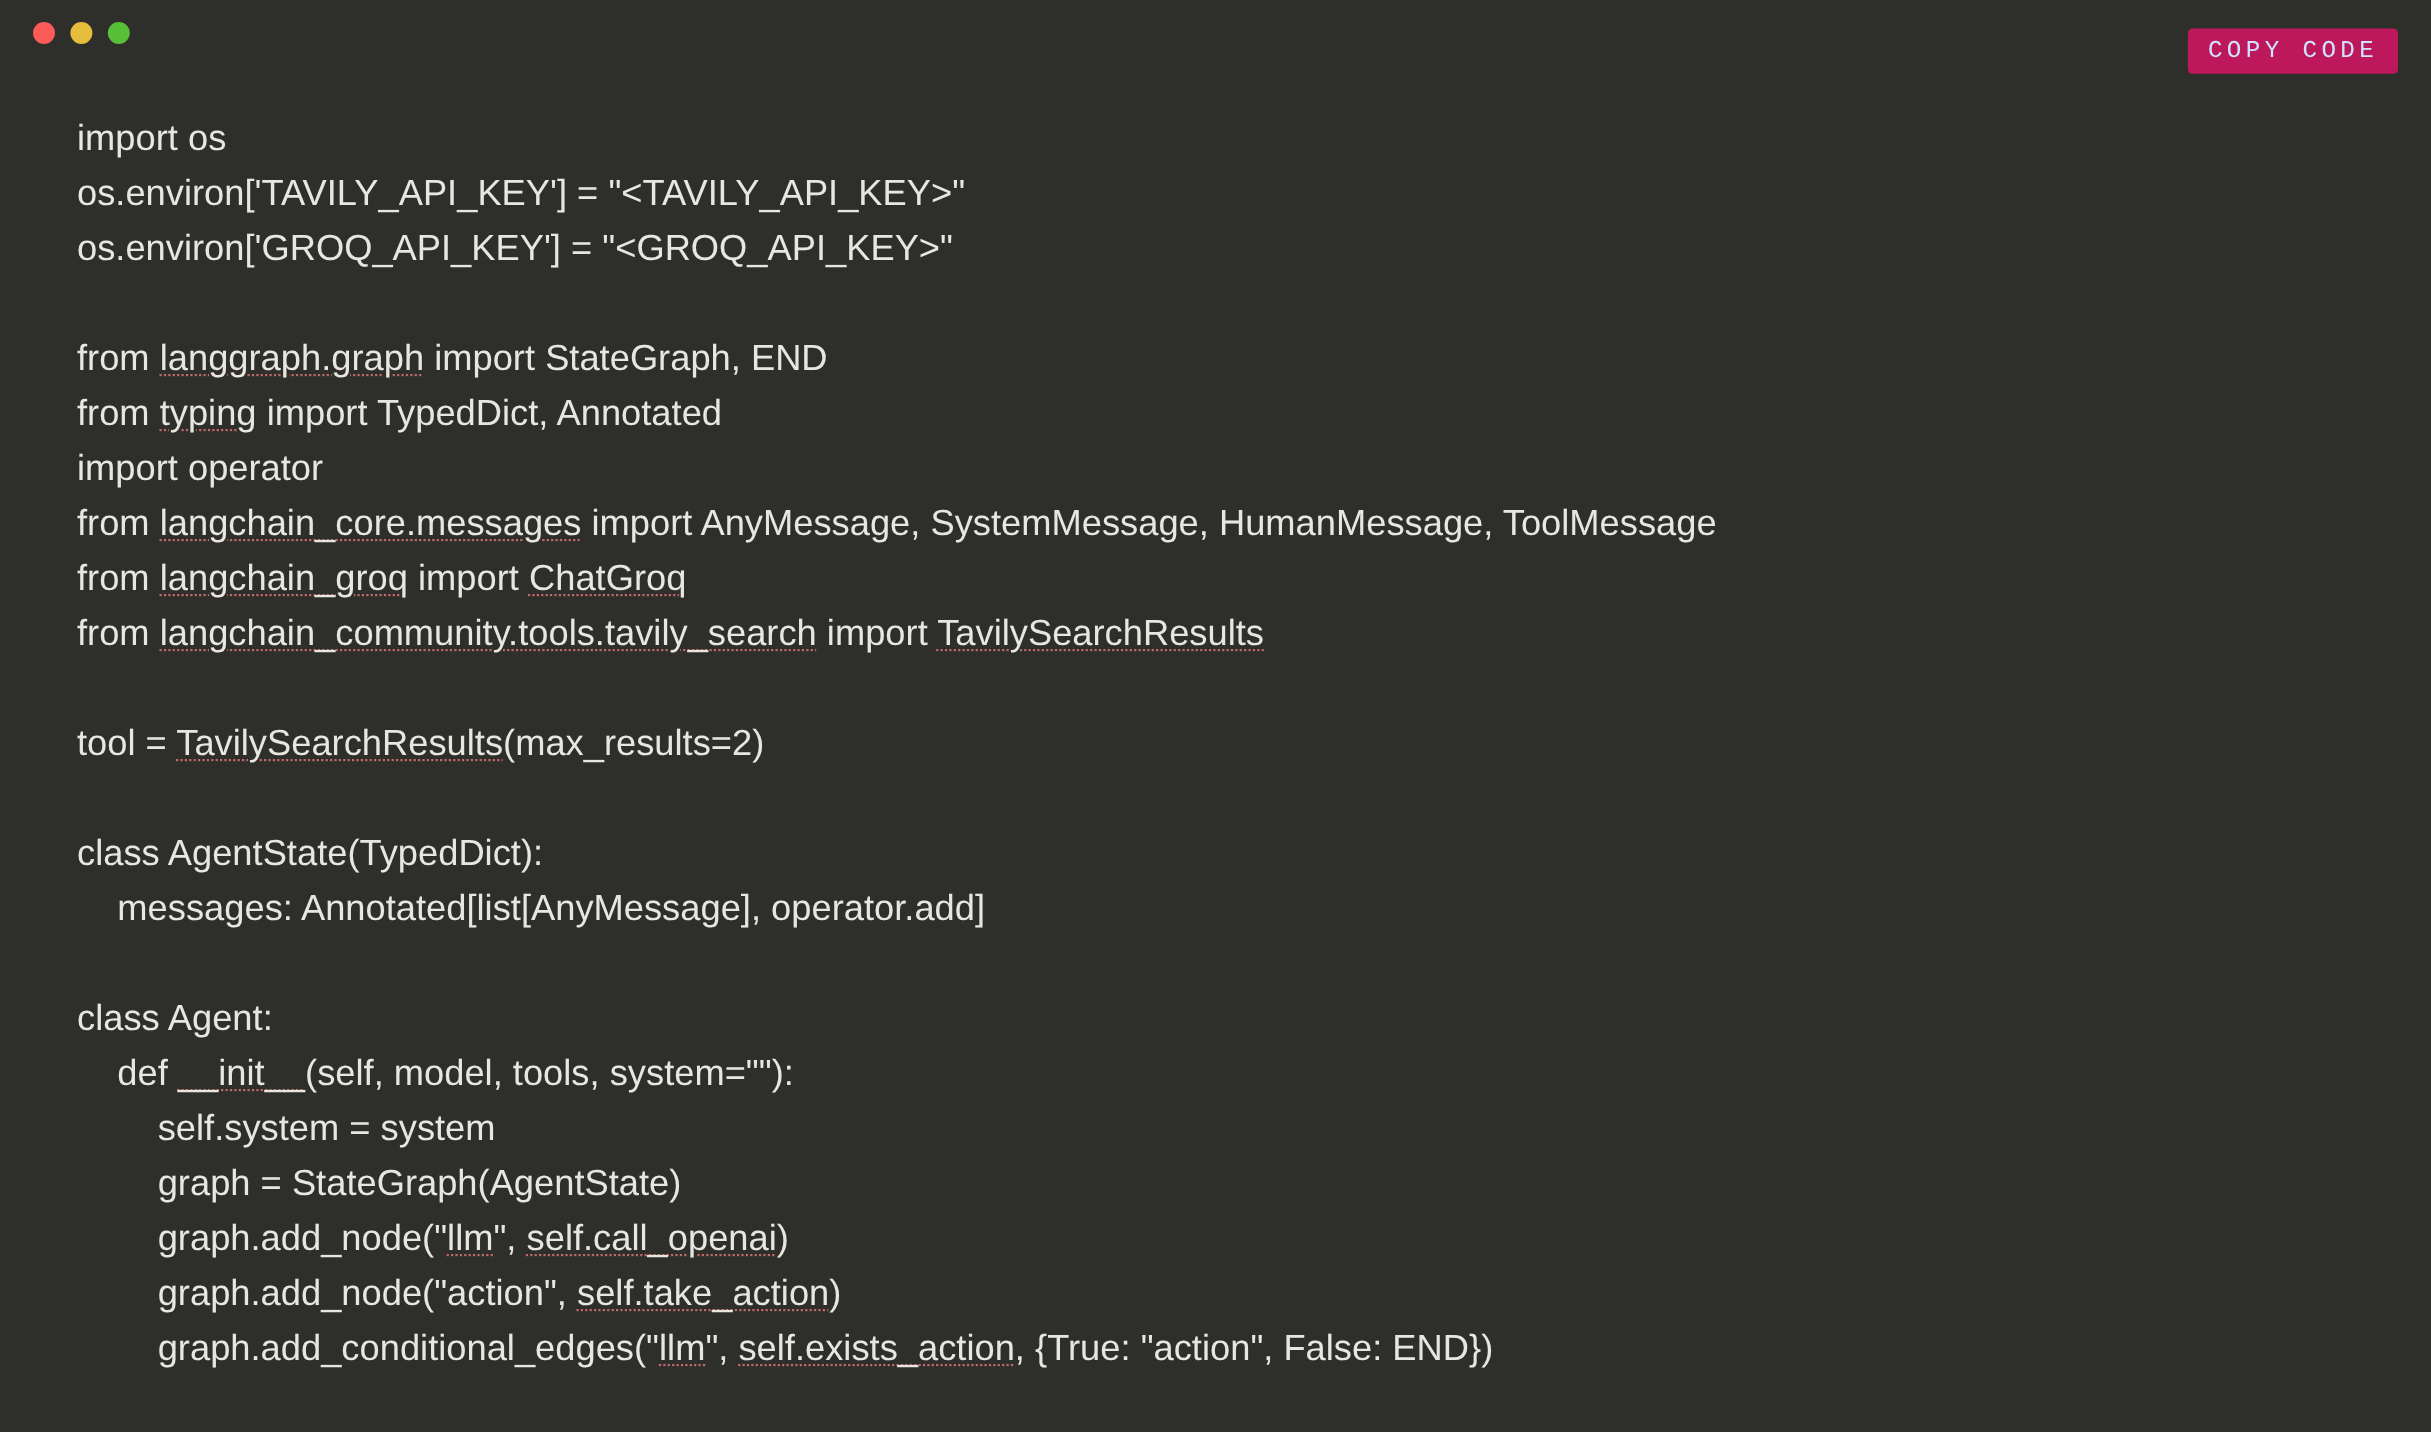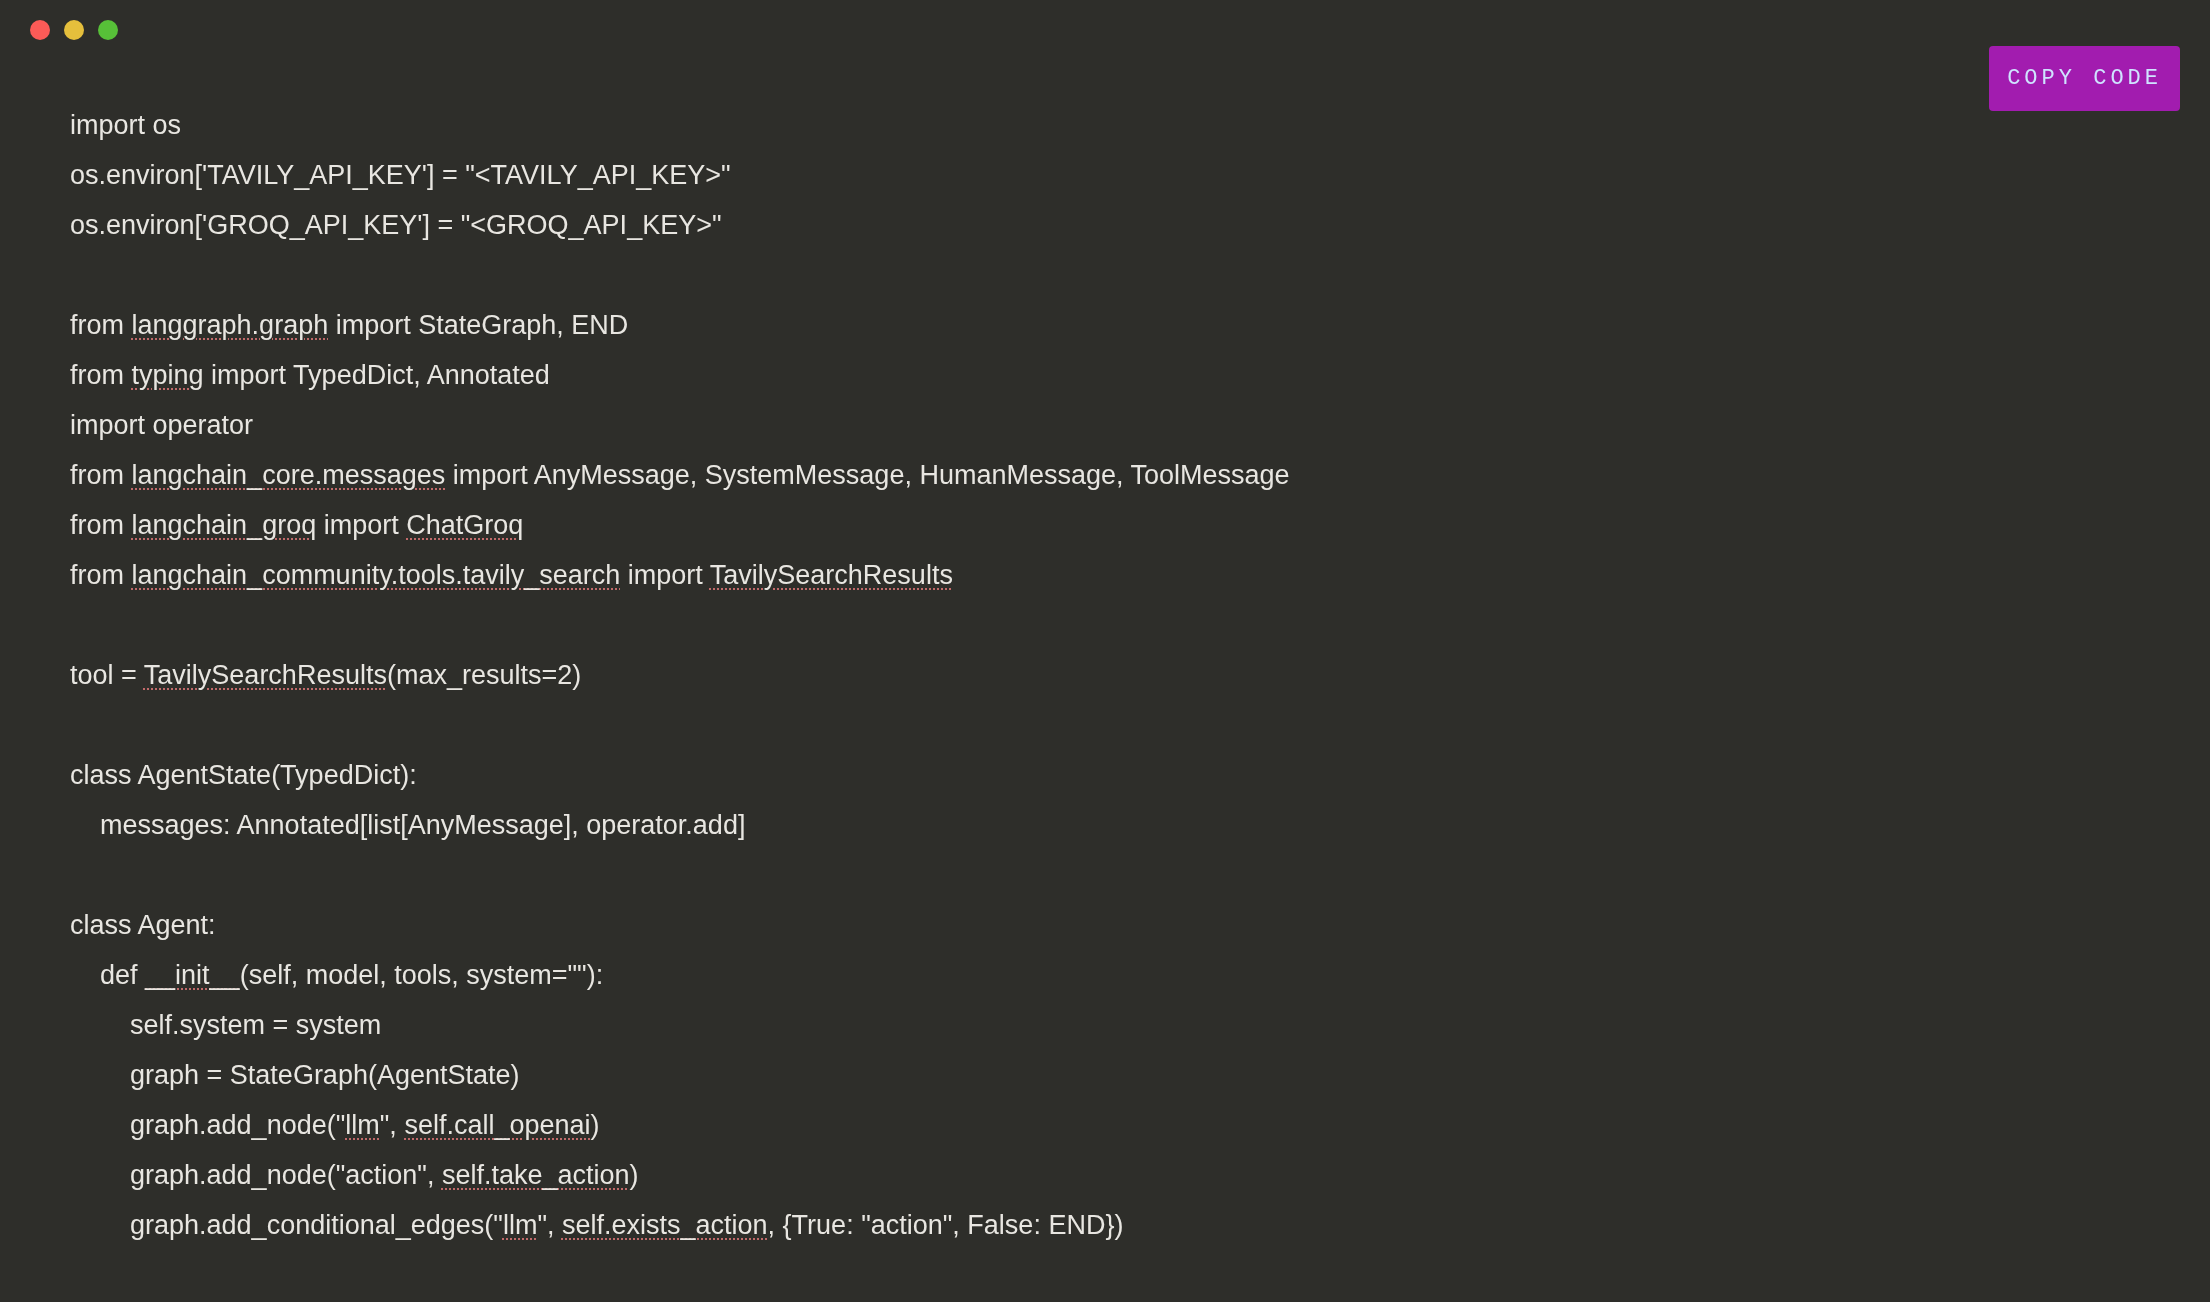--- a/index.html
+++ b/index.html
@@ -33,34 +33,33 @@
     height: 20px;
     border-radius: 50%;
   }
   .light.red   { background: #fc5b57; }
   .light.yellow{ background: #e5bf3c; }
   .light.green { background: #57c038; }
   .copy-btn {
     position: absolute;
     right: 30px;
     top: 26px;
-    background: #a21caf;
+    background: #be185d;
     color: #cfe3ff;
     font-family: "Courier New", Consolas, monospace;
     font-size: 22px;
     letter-spacing: 4px;
-    padding: 20px 18px;
+    padding: 8px 18px;
     border-radius: 4px;
     cursor: pointer;
     user-select: none;
-    margin-top: 20px;
   }
   .editor {
     padding: 40px 70px 0 70px;
-    font-size: 27px;
+    font-size: 33px;
     line-height: 50px;
     color: #e8e6e1;
     font-family: -apple-system, BlinkMacSystemFont, "Segoe UI", Helvetica, Arial, sans-serif;
     white-space: pre;
   }
   .code-line { display:block; min-height:50px; }
   .spell {
     text-decoration: underline dotted #c16a6a;
     text-decoration-thickness: 2px;
     text-underline-offset: 4px;

